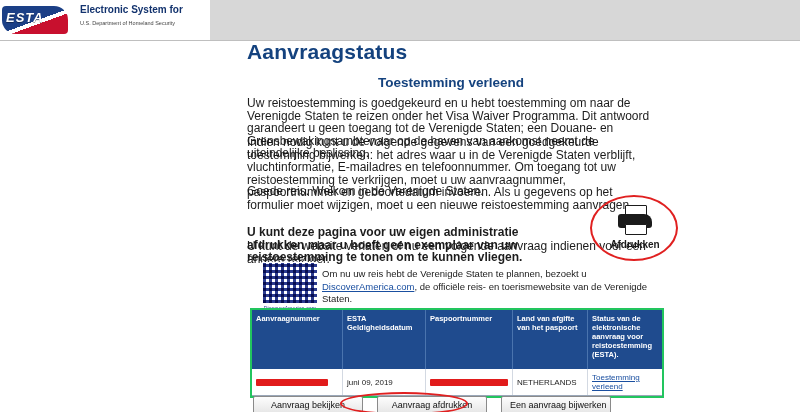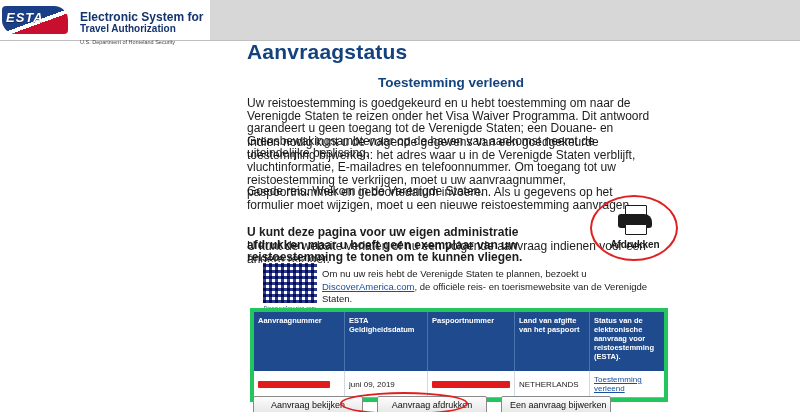--- a/index.html
+++ b/index.html
@@ -57,25 +57,24 @@
     font-style: italic;
     letter-spacing: 1px;
     text-shadow: 0 1px 0 rgba(0,0,0,.35);
   }
   .header-title {
     position: absolute;
     left: 80px; top: 4px;
     width: 130px;
   }
   .header-title .l1 {
-    font-size: 12px;
+    font-size: 10px;
     font-weight: bold;
     color: #13336e;
     line-height: 11px;
-    margin-top: 8px;
   }
   .header-title .l2 {
     font-size: 10px;
     font-weight: bold;
     color: #13336e;
     line-height: 11px;
   }
   .header-title .l3 {
     font-size: 5.5px;
     color: #444444;
@@ -221,21 +220,21 @@
     color: #1a4fa0;
     text-decoration: underline;
   }
 
   
   .table-wrap {
     position: absolute;
     left: 250px;
     top: 268px;
     width: 410px;
-    border: 4px solid #22c55e;
+    border: 2px solid #22c55e;
     background: #f0abfc;
   }
   table.status-table {
     border-collapse: collapse;
     width: 100%;
     font-size: 8px;
   }
   table.status-table th {
     background: #1f4b8e;
     color: #ffffff;
@@ -316,21 +315,20 @@
 <body>
 
 <div class="header">
   <div class="header-left">
     <div class="esta-logo">
       <div class="swoosh"></div>
       <div class="estatext">ESTA</div>
     </div>
     <div class="header-title">
       <div class="l1">Electronic System for</div>
-      <div class="l2">Travel Authorization</div>
       <div class="l3">U.S. Department of Homeland Security</div>
     </div>
   </div>
 </div>
 
 <div class="content">
 
   <h1 class="page-title">Aanvraagstatus</h1>
   <h2 class="sub-title">Toestemming verleend</h2>
 

